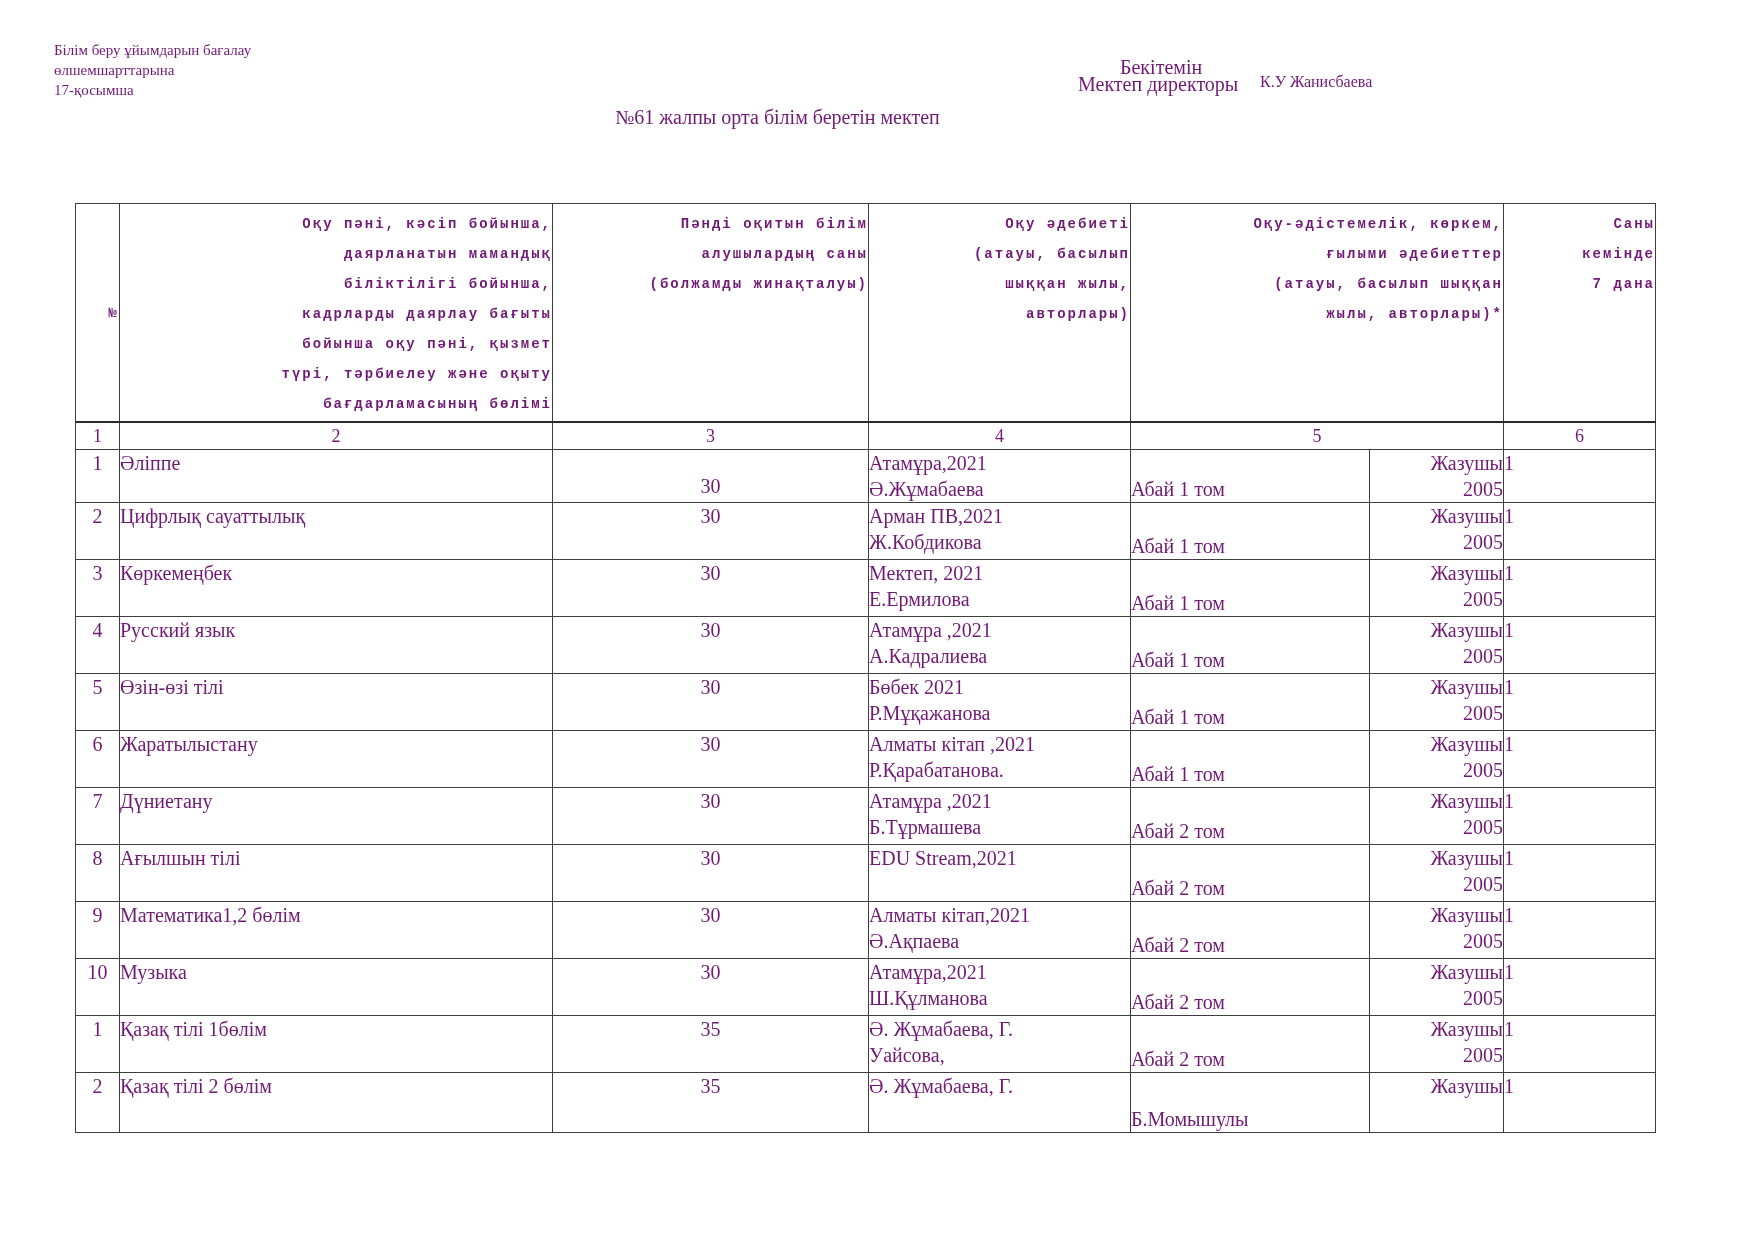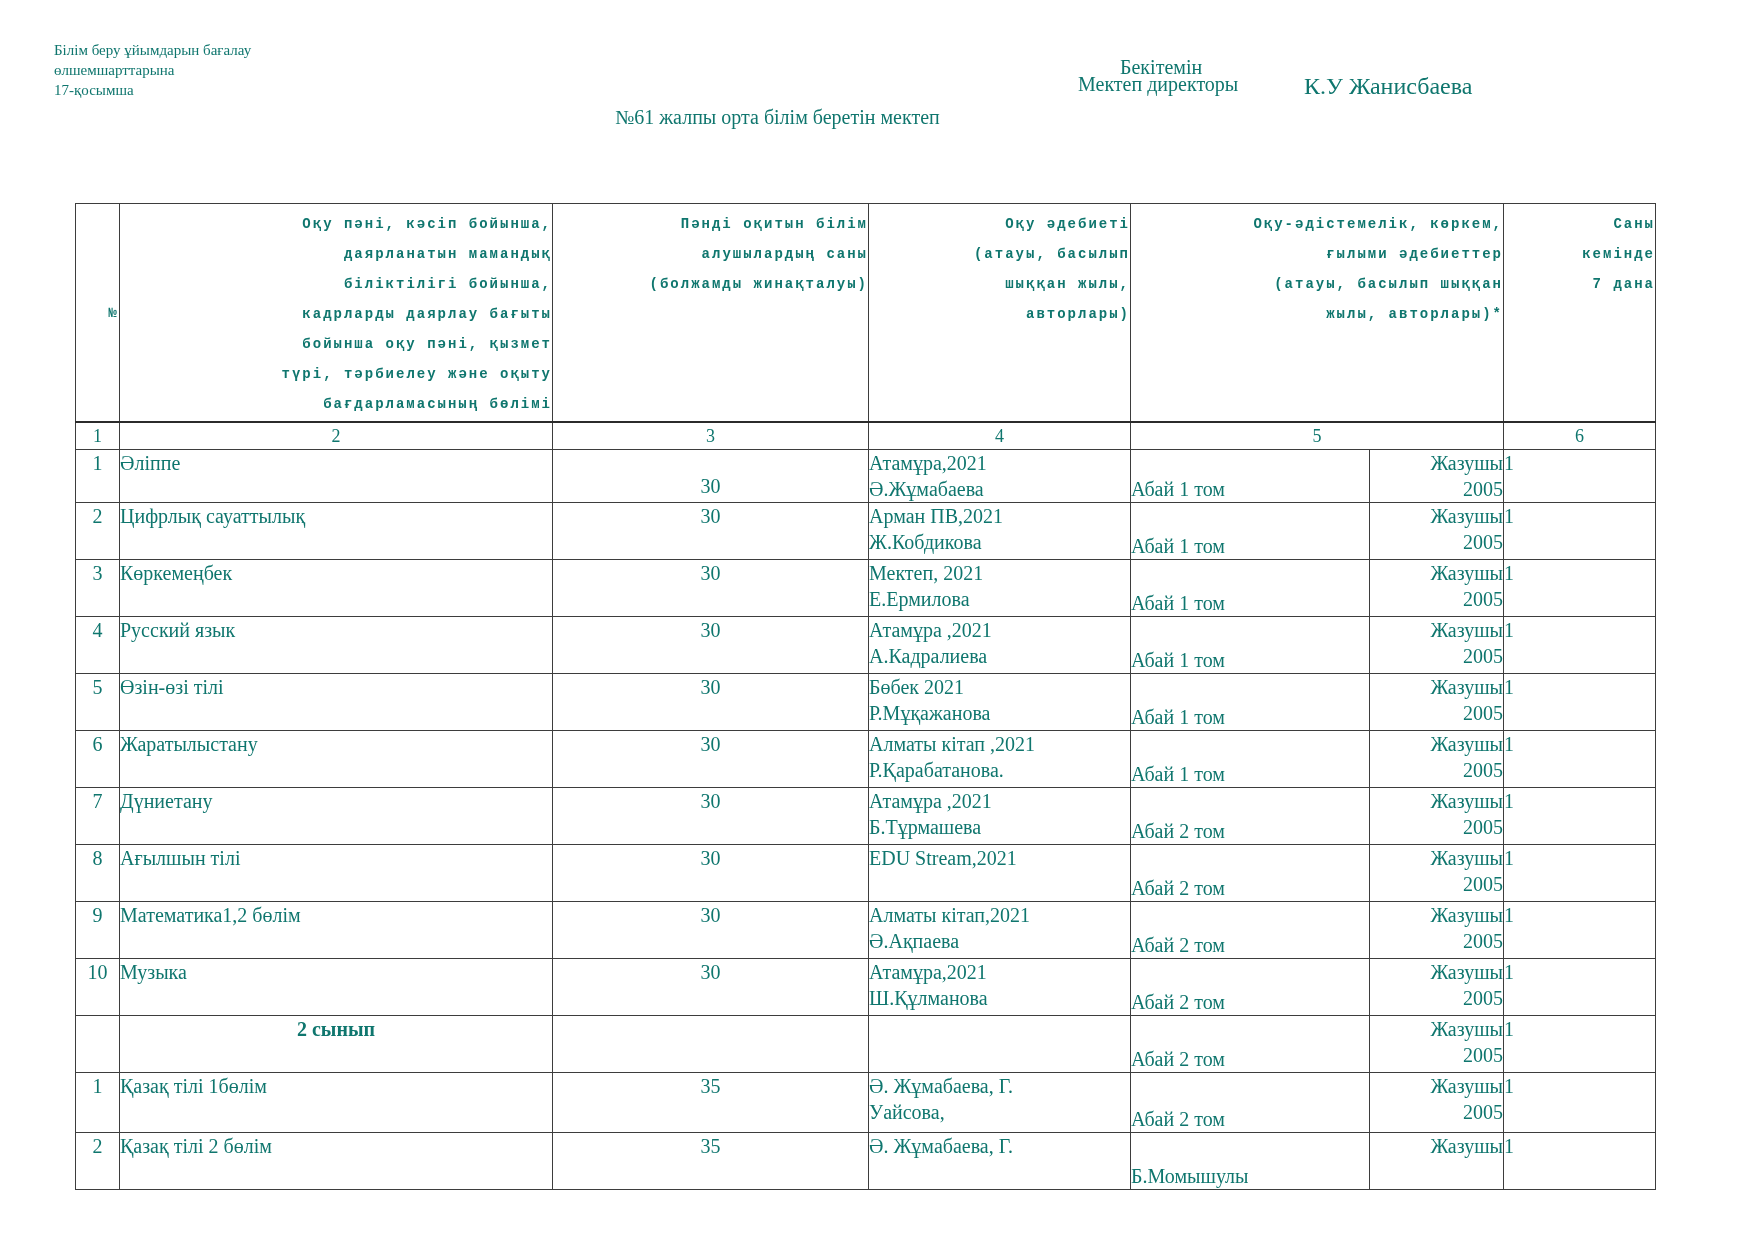--- a/index.html
+++ b/index.html
@@ -2,30 +2,30 @@
 <html><head>
 <meta charset="utf-8">
 <style>
   html,body{margin:0;padding:0;background:#ffffff;}
   .page{
     position:relative;
     width:1754px;height:1241px;
     background:#ffffff;
     overflow:hidden;
     font-family:"Liberation Serif", serif;
-    color:#0f766e;
+    color:#701a75;
   }
   .stamp{
     position:absolute;left:54px;top:40px;
     font-size:15px;line-height:20px;
     white-space:pre-line;
   }
   .approve-title{position:absolute;left:1120px;top:44px;font-size:20px;margin-top:12px;}
   .approve-role{position:absolute;left:1078px;top:73px;font-size:20px;font-family:Liberation Serif, serif;}
-  .approve-name{position:absolute;left:1304px;top:73px;font-size:24px;}
+  .approve-name{position:absolute;left:1260px;top:73px;font-size:16px;}
   .doc-title{
     position:absolute;left:75px;top:104px;width:1405px;
     text-align:center;font-size:20px;line-height:27px;
   }
   table.main{
     position:absolute;left:75px;top:203px;
     width:1580px;
     border-collapse:collapse;table-layout:fixed;
   }
   table.main td, table.main th{
@@ -237,30 +237,20 @@
           <td class="subject">Музыка</td>
           <td class="students">30</td>
           <td class="textbook">Атамұра,2021
 Ш.Құлманова</td>
           <td class="extra-left">Абай 2 том</td>
           <td class="extra-right">Жазушы
 2005</td>
           <td class="qty">1</td>
         </tr>
         <tr>
-          <td class="no"></td>
-          <td class="section-label">2 сынып</td>
-          <td class="students"></td>
-          <td class="textbook"></td>
-          <td class="extra-left">Абай 2 том</td>
-          <td class="extra-right">Жазушы
-2005</td>
-          <td class="qty">1</td>
-        </tr>
-        <tr>
           <td class="no">1</td>
           <td class="subject">Қазақ тілі 1бөлім</td>
           <td class="students">35</td>
           <td class="textbook">Ә. Жұмабаева, Г.
 Уайсова,</td>
           <td class="extra-left">Абай 2 том</td>
           <td class="extra-right">Жазушы
 2005</td>
           <td class="qty">1</td>
         </tr>

